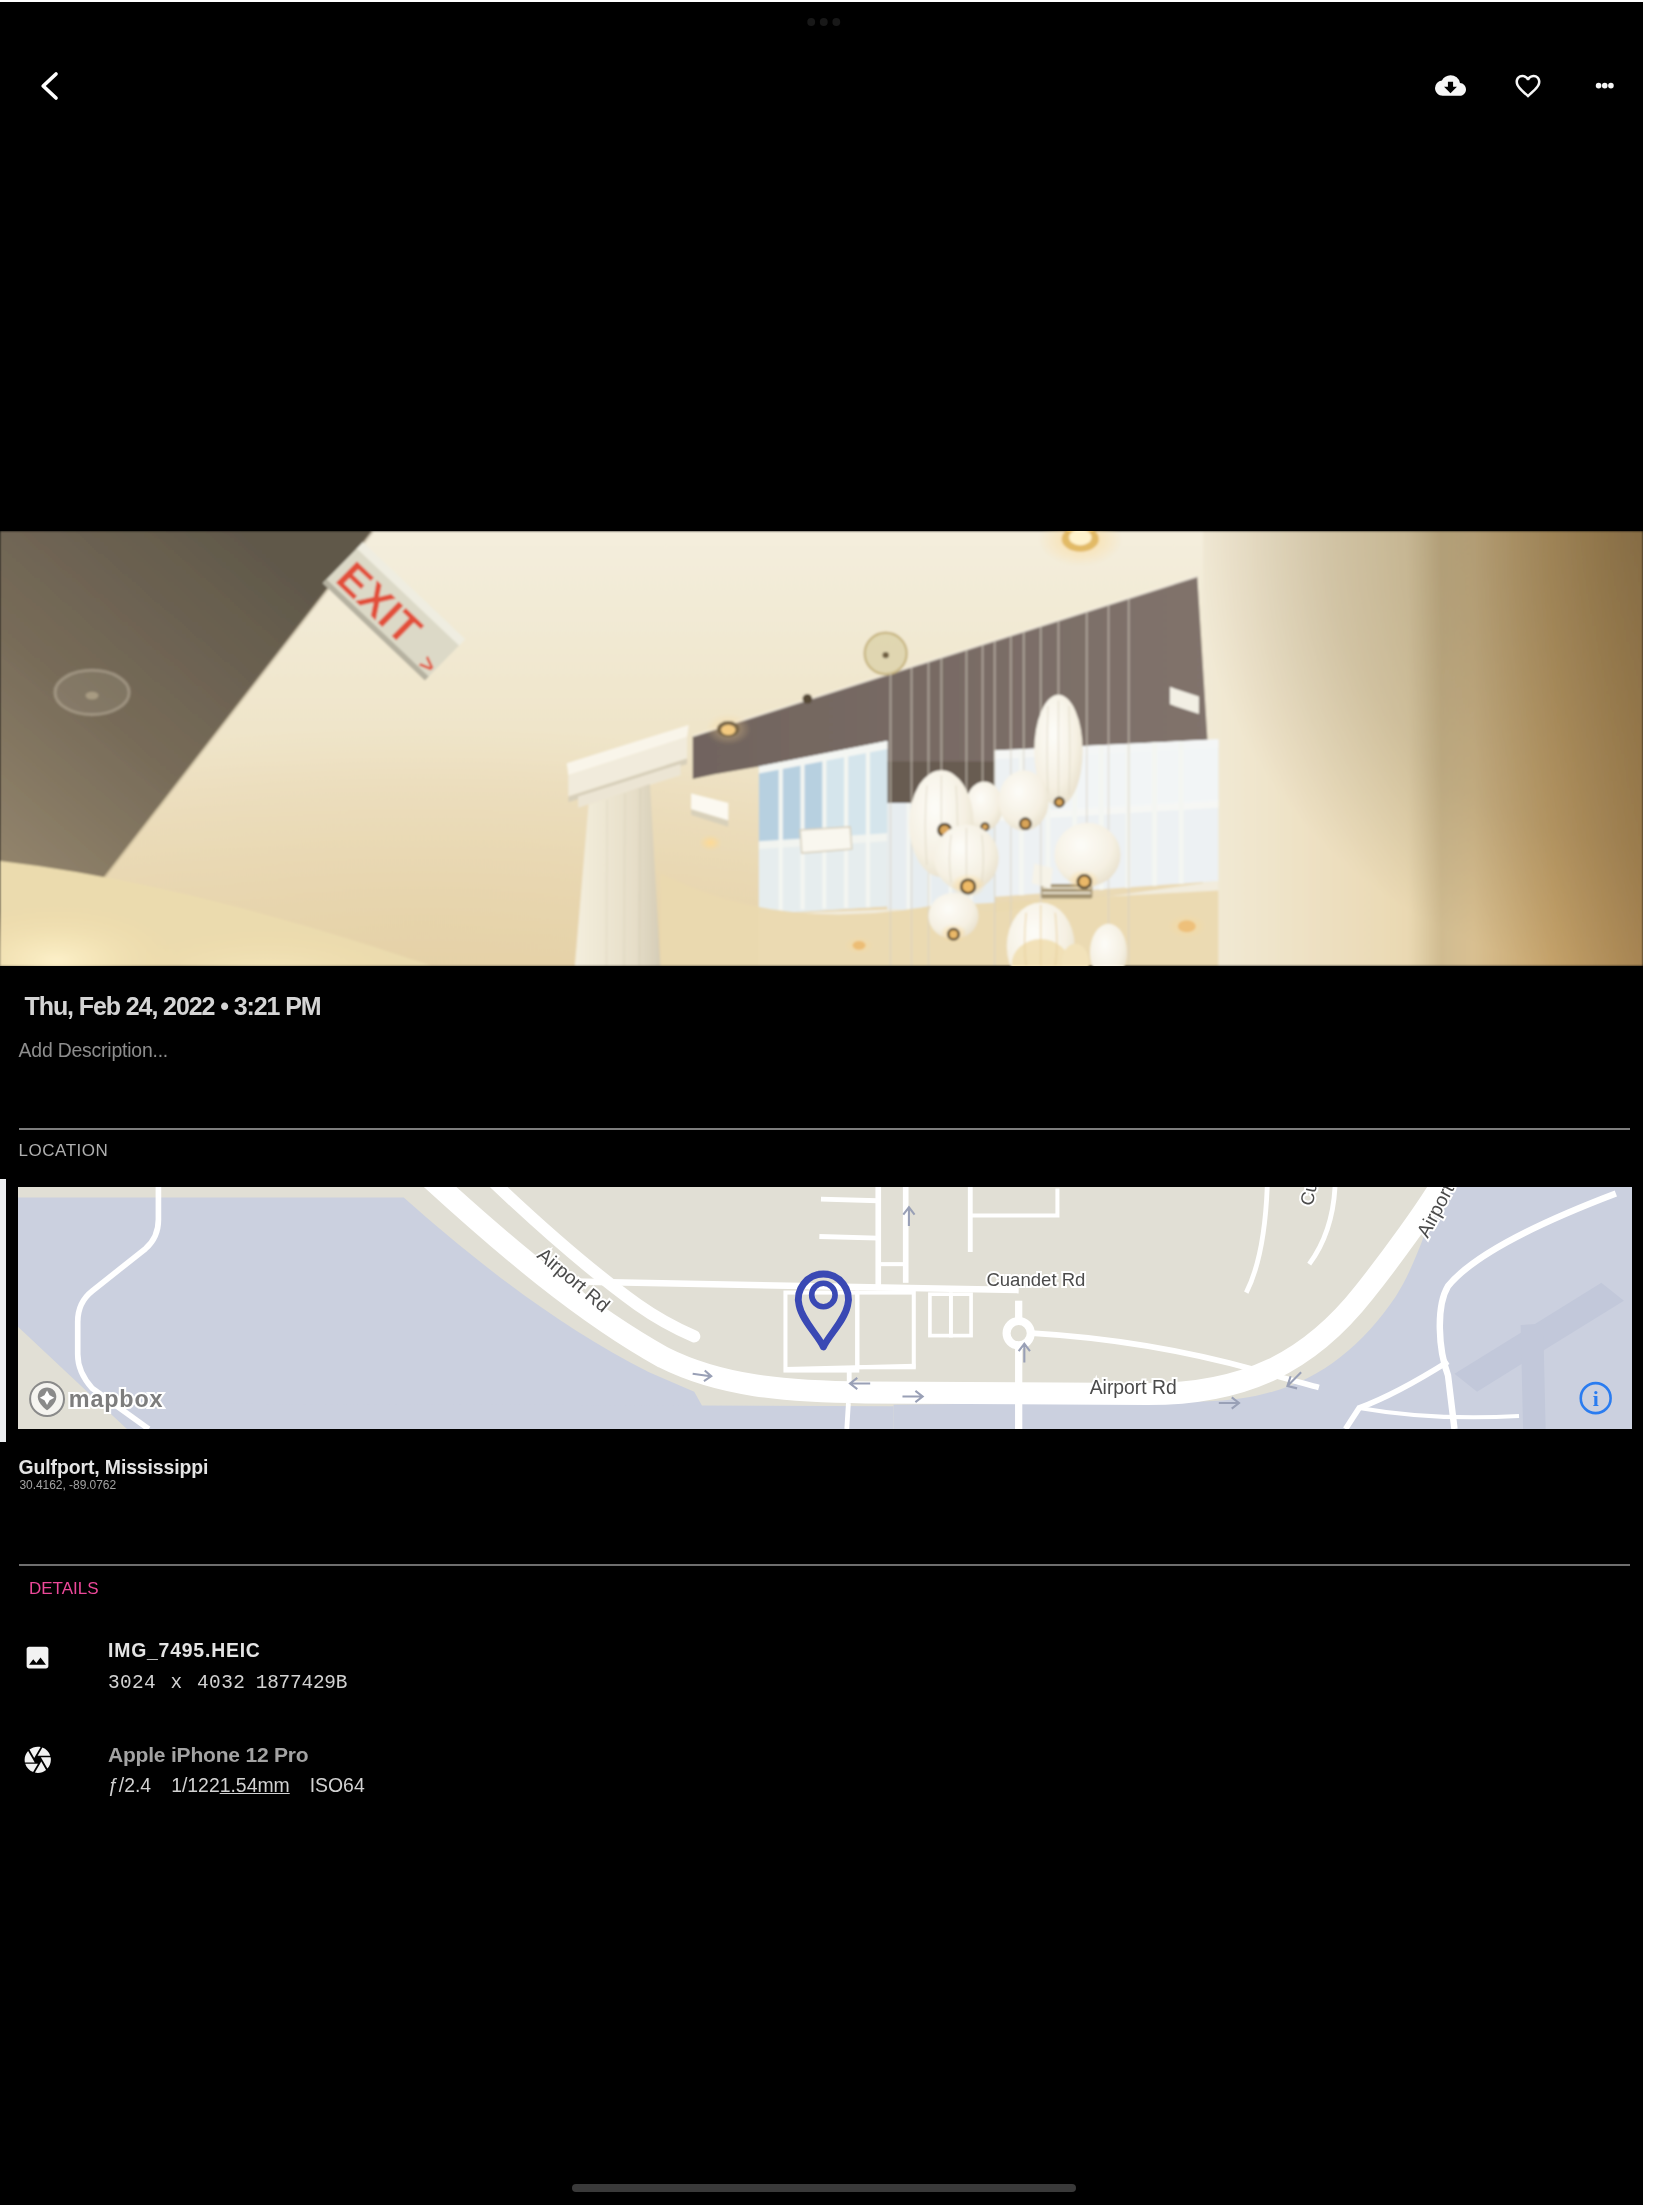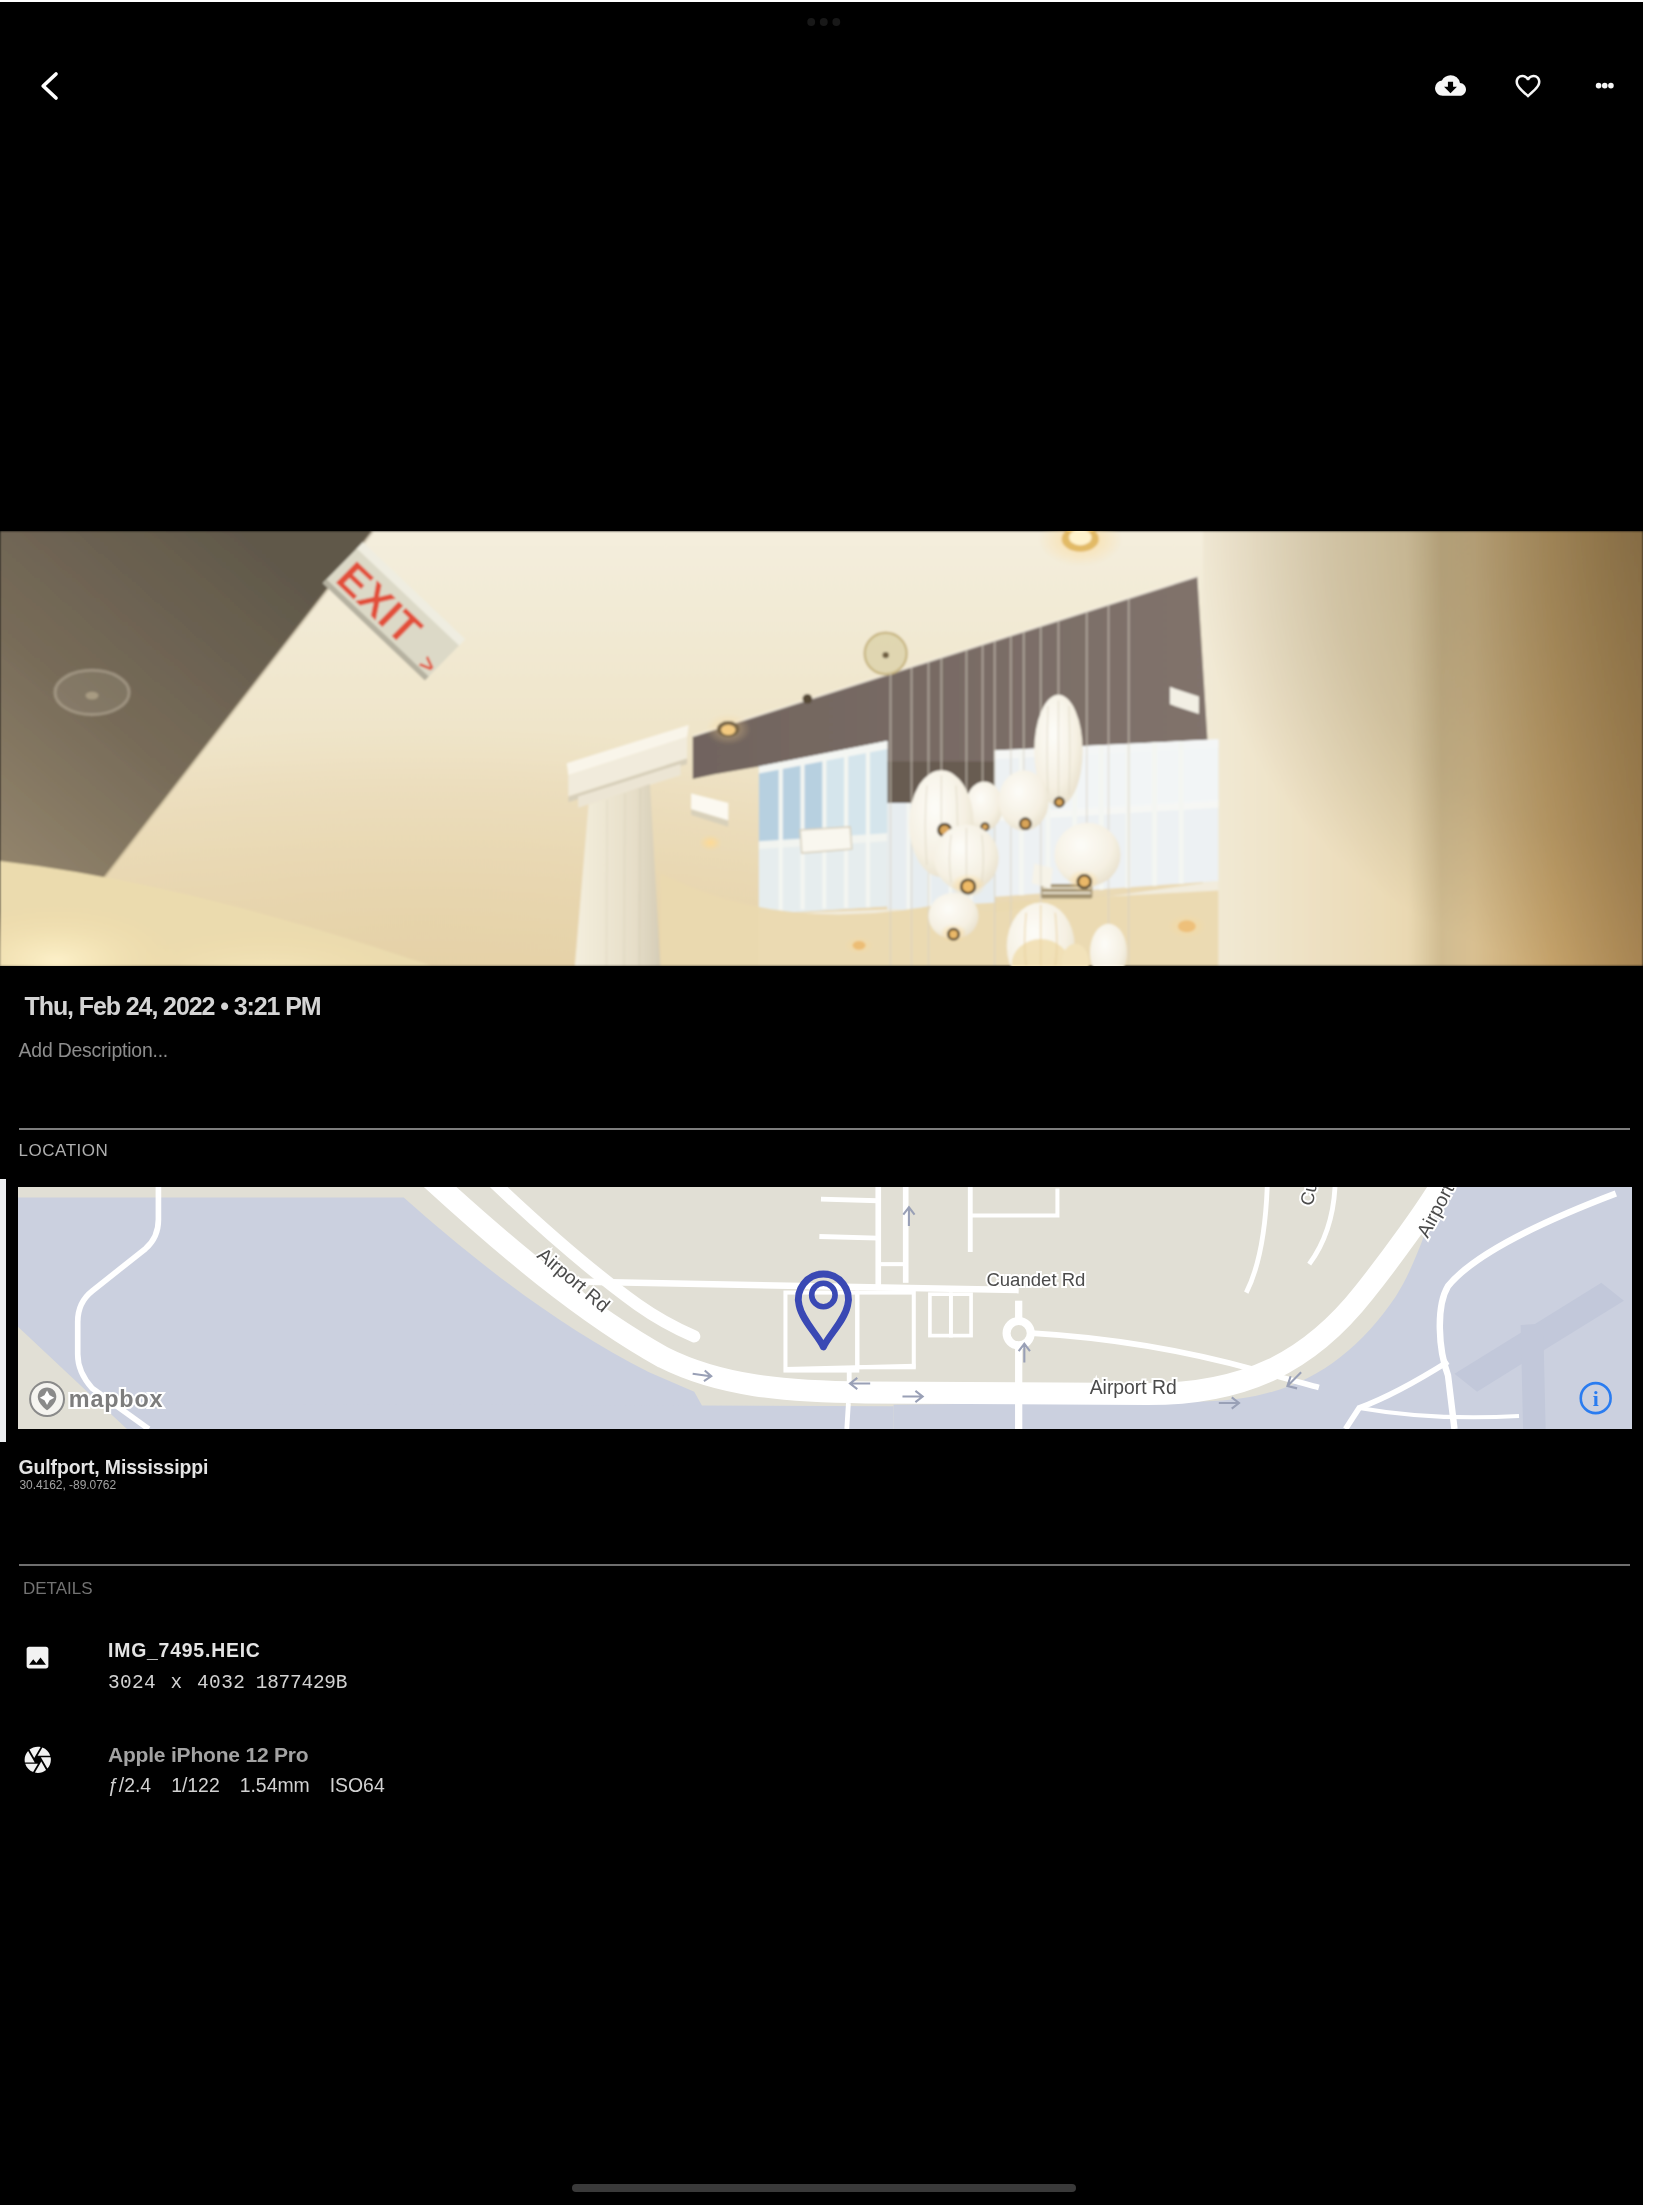--- a/index.html
+++ b/index.html
@@ -375,32 +375,32 @@
 <text x="1955" y="270" font-size="27" font-weight="bold" fill="#2a7cf0" text-anchor="middle" font-family="Liberation Serif,serif">i</text>
 </g>
 </svg>
 
 <div class="abs" style="left:18.6px;top:1458px;font-size:19.4px;line-height:1;font-weight:bold;color:#e4e4e4;letter-spacing:-0.1px;">Gulfport, Mississippi</div>
 
 <div class="abs" style="left:19.4px;top:1479px;font-size:12px;line-height:1;color:#a2a2a2;letter-spacing:-0.04px;">30.4162, -89.0762</div>
 
 <div class="abs" style="left:18.6px;top:1564px;width:1611px;height:1.6px;background:#6e6e6e"></div>
 
-<div class="abs" style="left:23px;top:1580px;font-size:17px;line-height:1;color:#737373;letter-spacing:0;">DETAILS</div>
+<div class="abs" style="left:29px;top:1580px;font-size:17px;line-height:1;color:#ec4899;letter-spacing:0;">DETAILS</div>
 
 <svg class="abs" style="left:23.4px;top:1643px" width="29" height="29" viewBox="0 0 24 24">
 <path fill="#f2f2f2" d="M21 19V5c0-1.1-.9-2-2-2H5c-1.1 0-2 .9-2 2v14c0 1.1.9 2 2 2h14c1.1 0 2-.9 2-2zM8.5 13.5l2.5 3.01L14.5 12l4.5 6H5l3.5-4.5z"></path>
 </svg>
 
 <div class="abs" style="left:108px;top:1641px;font-size:19.4px;line-height:1;font-weight:bold;color:#e4e4e4;letter-spacing:0.8px;">IMG_7495.HEIC</div>
 
 <div class="abs" style="left:108px;top:1674px;font-size:19.4px;line-height:1;color:#d2d2d2;letter-spacing:0.4px;word-spacing:2.4px;font-family:Liberation Mono, monospace;">3024 x 4032<span style="margin-left:10.5px;word-spacing:0;letter-spacing:-0.2px;">1877429B</span></div>
 
 <svg class="abs" style="left:22px;top:1744px" width="31.5" height="31.5" viewBox="0 0 24 24">
 <path fill="#f2f2f2" d="M9.4 10.5l4.77-8.26C13.47 2.09 12.75 2 12 2c-2.4 0-4.6.85-6.32 2.25l3.66 6.35.06-.1zM21.54 9c-.92-2.92-3.15-5.26-6-6.34L11.88 9h9.66zm.26 1h-7.49l.29.5 4.76 8.25C21 16.97 22 14.61 22 12c0-.69-.07-1.35-.2-2zM8.54 12l-3.9-6.75C3.01 7.03 2 9.39 2 12c0 .69.07 1.35.2 2h7.49l-1.15-2zm-6.08 3c.92 2.92 3.15 5.26 6 6.34L12.12 15H2.46zm11.27 0l-3.9 6.76c.7.15 1.42.24 2.17.24 2.4 0 4.6-.85 6.32-2.25l-3.66-6.35-.93 1.6z"></path>
 </svg>
 
 <div class="abs" style="left:108px;top:1744px;font-size:21px;line-height:1;font-weight:bold;color:#a3a3a3;letter-spacing:-0.2px;">Apple iPhone 12 Pro</div>
 
-<div class="abs" style="left:108px;top:1776px;font-size:19.4px;line-height:1;color:#d2d2d2;letter-spacing:0;">ƒ/2.4<span style="margin-left:20px;">1/122</span><span style="margin-left:20px;">1.54mm</span><span style="margin-left:20px;margin-top:10px;">ISO64</span></div>
+<div class="abs" style="left:108px;top:1776px;font-size:19.4px;line-height:1;color:#d2d2d2;letter-spacing:0;">ƒ/2.4<span style="margin-left:20px;">1/122</span><span style="text-decoration:underline;">1.54mm</span><span style="margin-left:20px;margin-top:10px;">ISO64</span></div>
 
 <div class="abs" style="left:572px;top:2184px;width:504px;height:8px;border-radius:4px;background:#3a3a3a"></div>
 
 
 </body></html>

